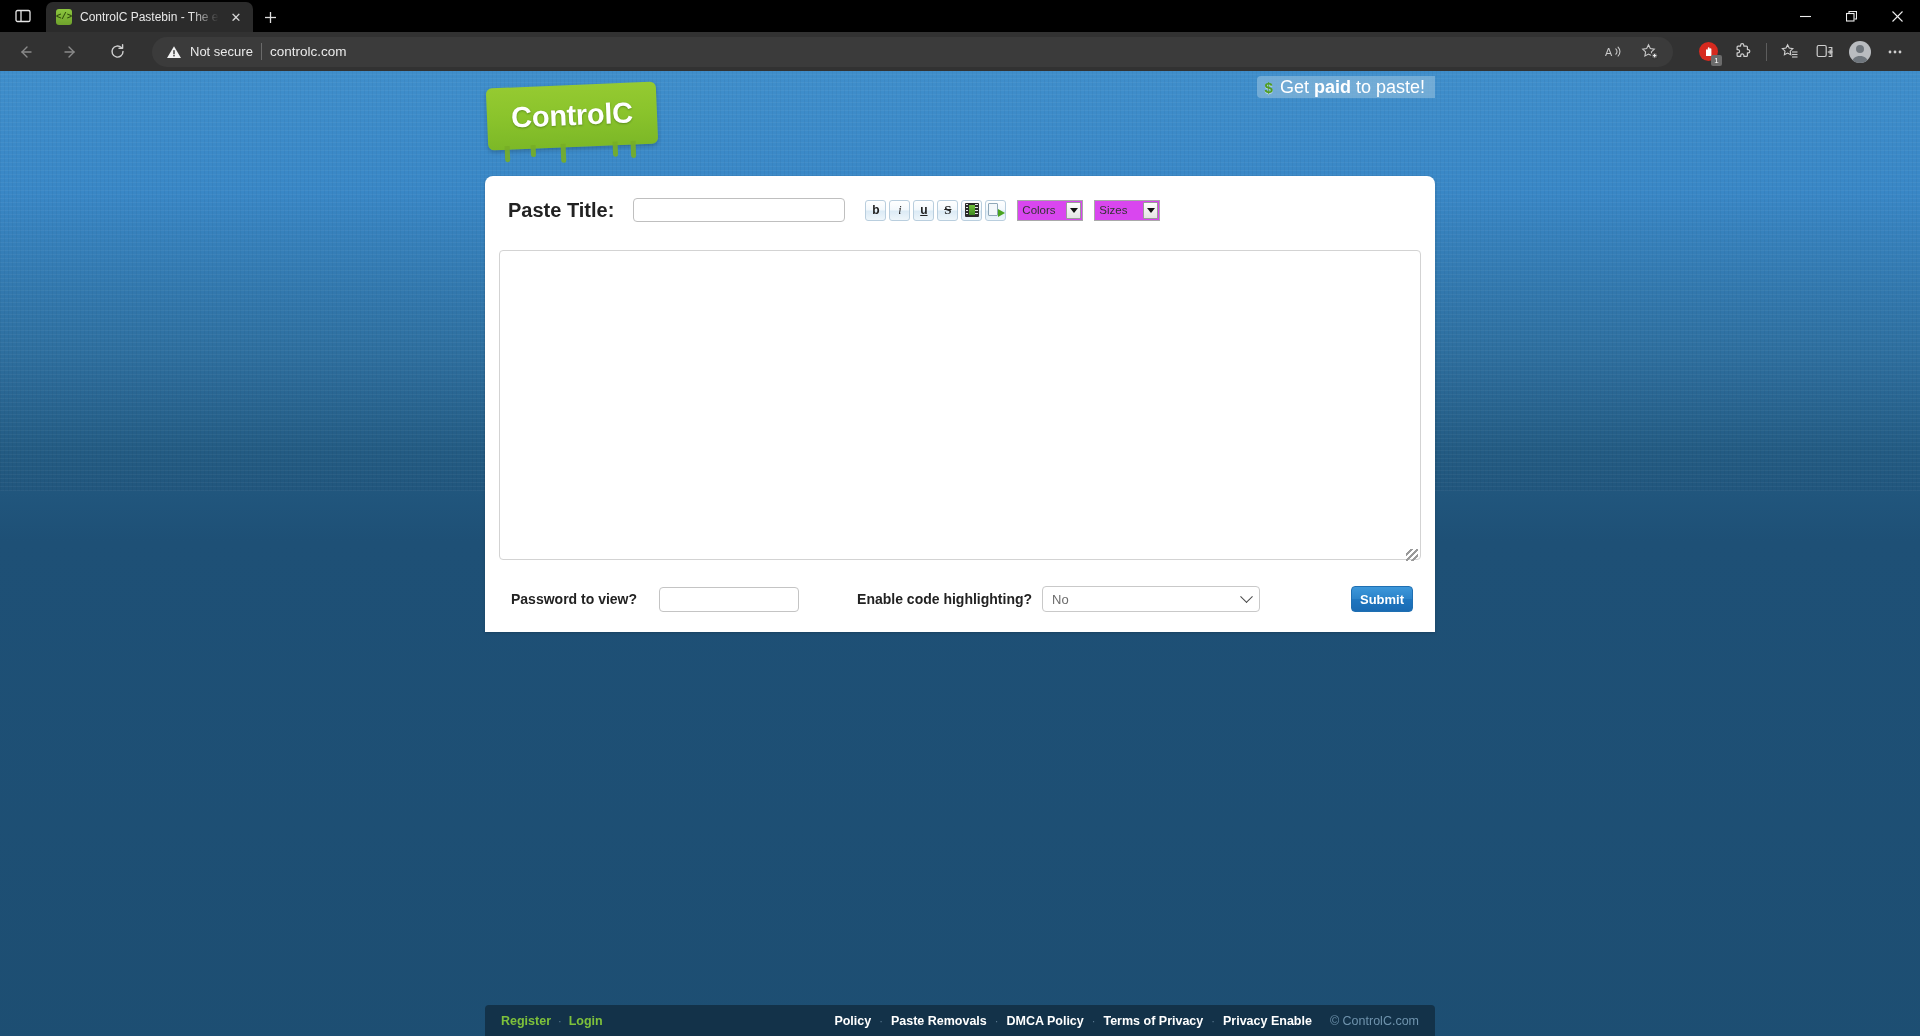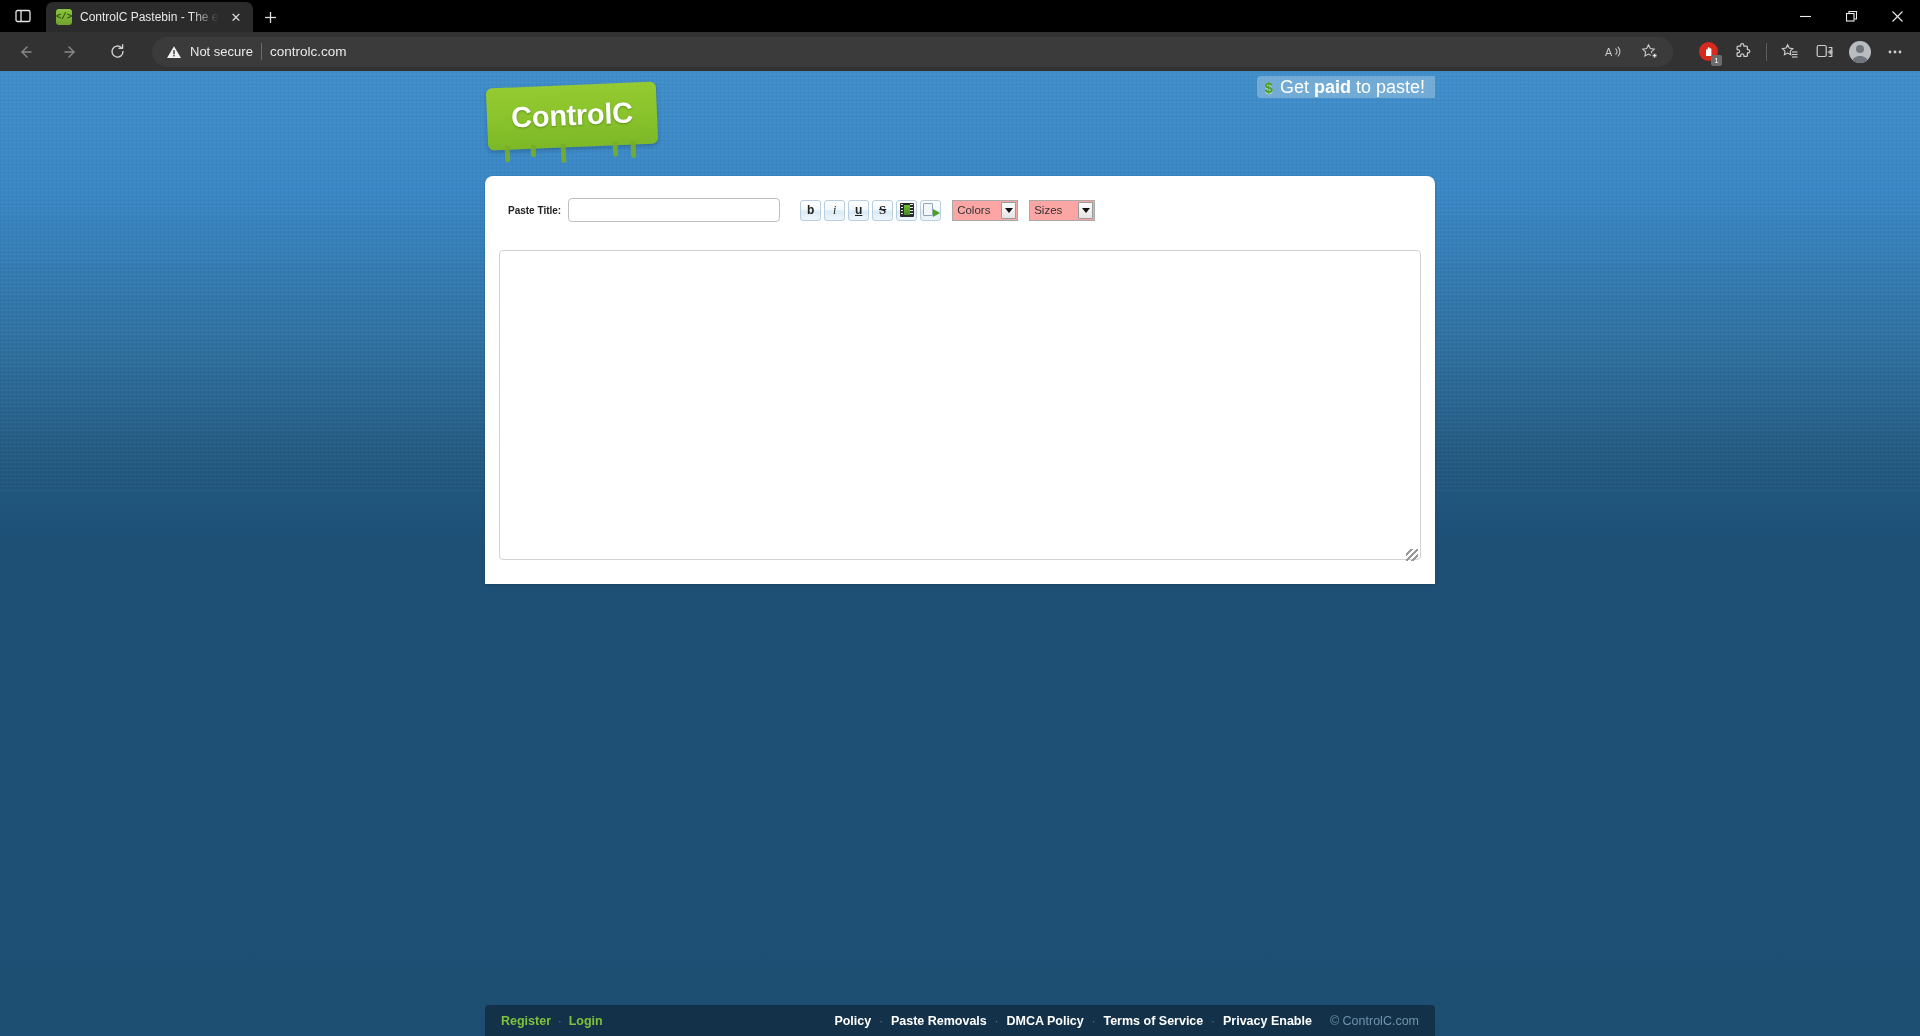--- a/index.html
+++ b/index.html
@@ -156,21 +156,21 @@
 
   
   .card {
     background: #ffffff;
     border-radius: 8px 8px 0 0;
     padding: 18px 14px 20px 14px;
     box-shadow: 0 1px 3px rgba(0,0,0,.18);
   }
   .row1 { display: flex; align-items: center; gap: 0; padding: 4px 0 0 9px; }
   .label-title {
-    font-size: 10px; font-weight: bold; color: #222; margin-right: 7px; white-space: nowrap;
+    font-size: 20px; font-weight: bold; color: #222; margin-right: 19px; white-space: nowrap;
   }
   .input-title {
     width: 212px; height: 24px; border: 1px solid #bfbfbf; border-radius: 4px;
     background: #fff; outline: none; font-size: 13px; padding: 0 4px;
     font-family: "Liberation Sans", sans-serif;
   }
   .bbtools { display: flex; align-items: center; gap: 3px; margin-left: 20px; }
   .bbtn {
     width: 21px; height: 21px; border: 1px solid #b9cede; border-radius: 3px;
     background: linear-gradient(to bottom, #ffffff 0%, #f2f8fc 48%, #dbeaf5 52%, #eef6fb 100%);
@@ -194,21 +194,21 @@
   .linkico { position: relative; width: 16px; height: 14px; }
   .linkico .pg {
     position: absolute; left: 0; top: 0; width: 10px; height: 13px; background: #f3f7fa;
     border: 1px solid #8fa7b8; border-radius: 1px;
   }
   .linkico .arrow {
     position: absolute; right: -1px; bottom: 0px; width: 0; height: 0;
     border-left: 7px solid #49a31e; border-top: 4px solid transparent; border-bottom: 4px solid transparent;
   }
   .sel-old {
-    margin-left: 8px; height: 21px; width: 66px; border: 1px solid #a9a9a9; background: #fca5a5;
+    margin-left: 8px; height: 21px; width: 66px; border: 1px solid #a9a9a9; background: #d946ef;
     display: flex; align-items: center; justify-content: space-between; padding-left: 4px;
     font-size: 11.5px; color: #333;
   }
   .sel-old .btnarrow {
     width: 15px; height: 17px; margin-right: 1px;
     background: linear-gradient(to bottom, #fdfdfd, #e4e4e4);
     border: 1px solid #9a9a9a; border-radius: 1px;
     display: flex; align-items: center; justify-content: center;
   }
   .tri-down { width: 0; height: 0; border-left: 4px solid transparent; border-right: 4px solid transparent; border-top: 5px solid #111; }
@@ -477,37 +477,49 @@
                 </span>
             </div>
           </div>
         </div>
 
         <div class="ta-wrap">
           <textarea class="paste-area" placeholder="" style=""></textarea>
           <span class="grip"></span>
         </div>
 
+        <div class="row2">
+          <span class="label-bold">Password to view?</span>
+          <input class="input-pass" type="text" value="" style="">
+
+          <span class="label-bold label-hl">Enable code highlighting?</span>
+          <div class="sel-new">
+            <span>No</span>
+            <span class="chev"></span>
+          </div>
+
+          <button class="submit">Submit</button>
+        </div>
 
       </div>
     </div>
 
     <div class="footer">
       <div class="f-left">
         <a class="f-link-green">Register</a>
         <span class="f-dot">·</span>
         <a class="f-link-green">Login</a>
       </div>
       <div class="f-right">
         <a class="f-link">Policy</a>
         <span class="f-dot">·</span>
         <a class="f-link">Paste Removals</a>
         <span class="f-dot">·</span>
         <a class="f-link">DMCA Policy</a>
         <span class="f-dot">·</span>
-        <a class="f-link">Terms of Service</a>
+        <a class="f-link">Terms of Privacy</a>
         <span class="f-dot">·</span>
         <a class="f-link">Privacy Enable</a>
         <span class="f-copy">© ControlC.com</span>
       </div>
     </div>
   </div>
 </div>
 
 </body></html>

